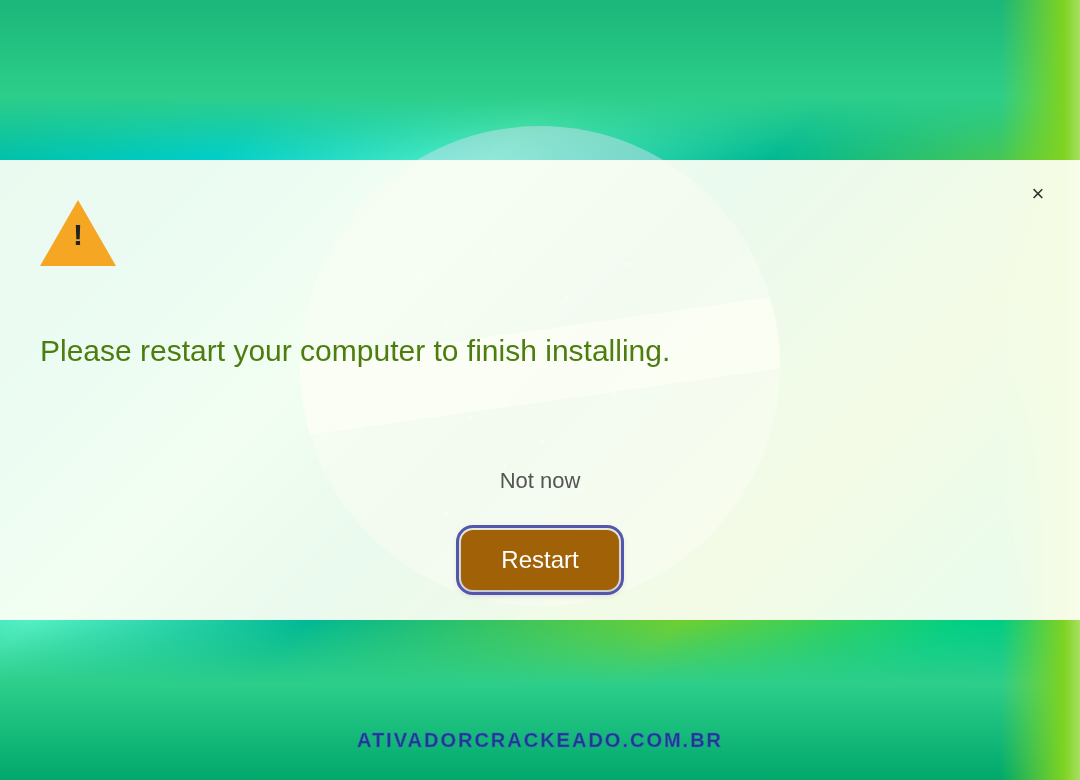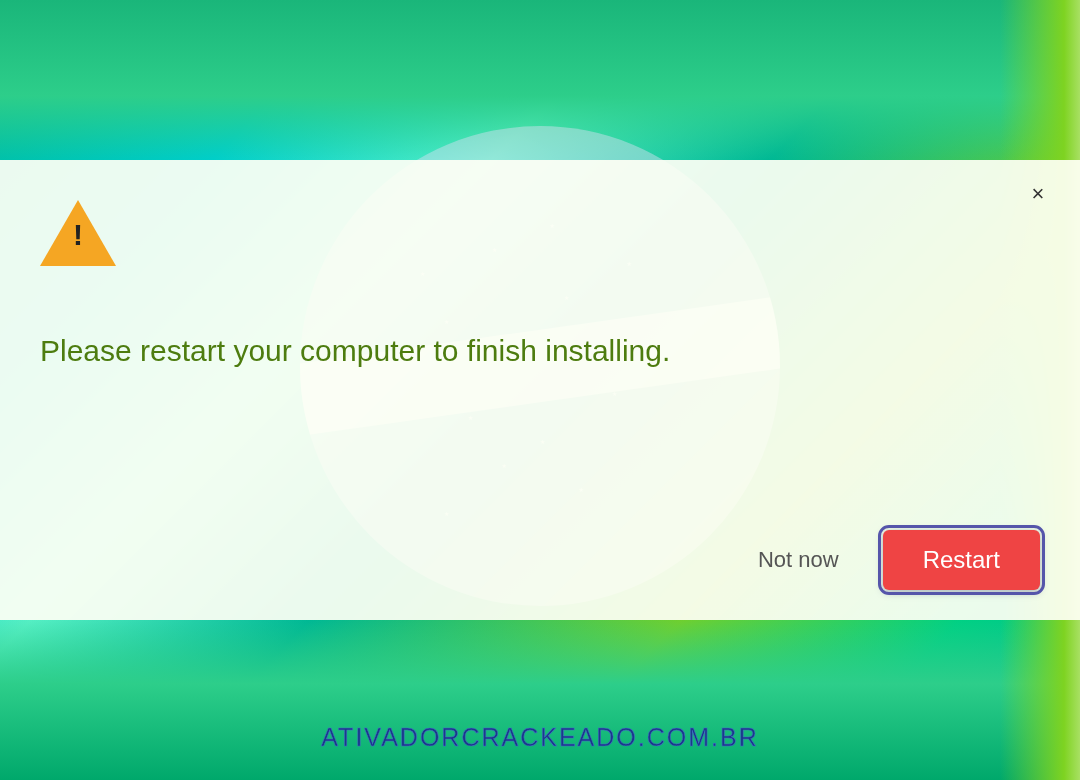--- a/index.html
+++ b/index.html
@@ -142,54 +142,55 @@
       flex: 1;
     }
 
     .dialog-buttons {
       display: flex;
       align-items: center;
       justify-content: flex-end;
       gap: 24px;
       margin-top: auto;
       padding-top: 20px;
+      flex-direction: column;
     }
 
     .btn-not-now {
       background: none;
       border: none;
       font-size: 22px;
       color: #555;
       cursor: pointer;
       padding: 12px 20px;
     }
 
     .btn-restart {
-      background: #ef4444;
+      background: #a16207;
       color: #ffffff;
       border: none;
-      border-radius: 6px;
+      border-radius: 12px;
       font-size: 24px;
       font-weight: 500;
       padding: 16px 40px;
       cursor: pointer;
       box-shadow: 0 2px 8px rgba(50,50,100,0.4);
       outline: 3px solid #5555aa;
       outline-offset: 2px;
     }
 
     
     .watermark {
       position: absolute;
       bottom: 28px;
       left: 50%;
       transform: translateX(-50%);
       z-index: 15;
-      font-size: 25px;
-      font-weight: 400;
+      font-size: 20px;
+      font-weight: 700;
       font-family: Arial Black, Arial, sans-serif;
       color: #1a3a8a;
       letter-spacing: 2px;
       text-transform: uppercase;
       white-space: nowrap;
       -webkit-text-stroke: 0.5px #4466cc;
     }
 
     
     .warning-triangle {

